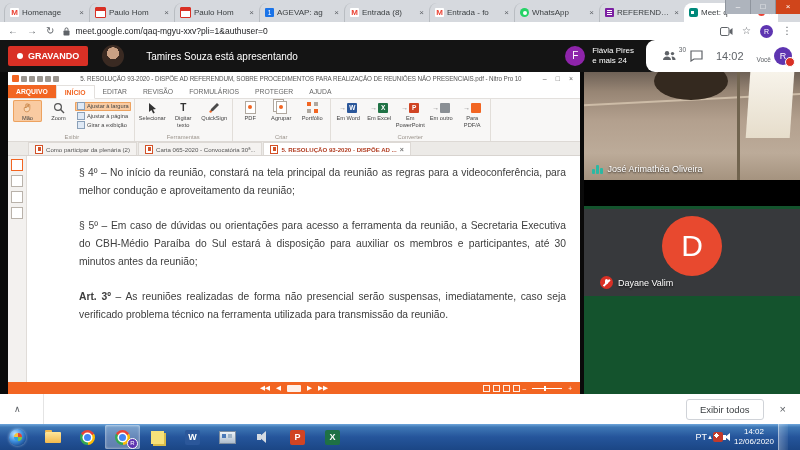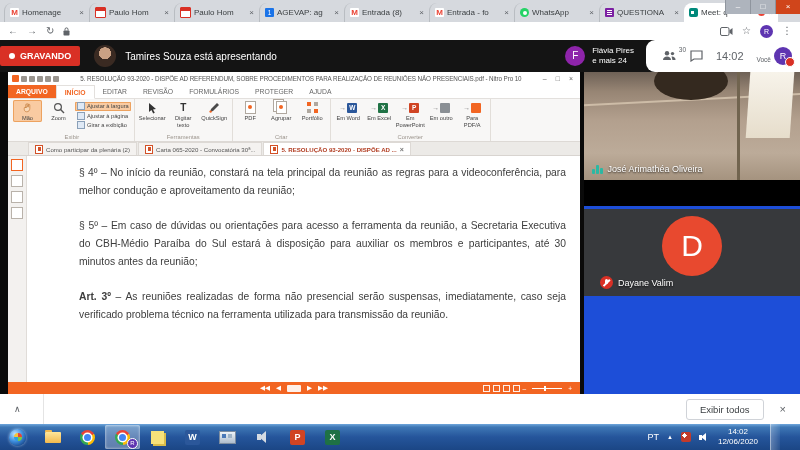--- a/index.html
+++ b/index.html
@@ -31,24 +31,24 @@
 
   
   .toolbar{position:absolute;top:22px;left:0;right:0;height:18px;background:#fff;display:flex;align-items:center;padding:0 8px;gap:9px;border-bottom:1px solid #e8eaed;}
   .nav-ico{color:#5f6368;font-size:10px;line-height:1;}
   .addr{flex:1;display:flex;align-items:center;gap:5px;font-size:8.5px;color:#202124;}
   .lock{width:7px;height:9px;flex:none;}
   .avatar-sm{width:13px;height:13px;border-radius:50%;background:#5e35b1;color:#fff;font-size:7px;line-height:13px;text-align:center;flex:none;}
 
   
   .meetbar{position:absolute;top:40px;left:0;right:0;height:32px;background:#141414;display:flex;align-items:center;}
-  .rec-badge{background:#d93025;color:#fff;font-weight:bold;font-size:9px;height:20px;border-radius:2px;display:flex;align-items:center;gap:5px;padding:0 9px;flex:none;}
+  .rec-badge{margin-left:8px;background:#d93025;color:#fff;font-weight:bold;font-size:9px;height:20px;border-radius:2px;display:flex;align-items:center;gap:5px;padding:0 9px;flex:none;}
   .rec-badge::before{content:"";width:6px;height:6px;border-radius:50%;background:#fff;}
   .presenter-avatar{width:22px;height:22px;border-radius:50%;margin-left:14px;background:radial-gradient(circle at 50% 38%,#caa184 0 34%,#3a2a22 35%);flex:none;}
-  .present-text{color:#fff;font-size:10px;margin-left:9px;}
+  .present-text{color:#fff;font-size:10px;margin-left:22px;}
   .meet-right{margin-left:auto;display:flex;align-items:center;height:100%;}
   .pinned{display:flex;align-items:center;gap:7px;margin-right:12px;}
   .pinned-avatar{width:20px;height:20px;border-radius:50%;background:#8e24aa;color:#fff;font-size:10px;line-height:20px;text-align:center;}
   .pinned-text{color:#fff;font-size:8px;line-height:1.3;}
   .white-panel{height:100%;background:#fff;border-radius:9px 0 0 9px;display:flex;align-items:center;gap:13px;padding:0 8px 0 16px;}
   .mi{color:#5f6368;}
   .people{position:relative;}
   .people sup{position:absolute;top:-1px;right:-9px;font-size:6.5px;color:#5f6368;}
   .clock{font-size:11px;color:#5f6368;}
   .you{display:flex;align-items:flex-end;gap:3px;}
@@ -110,21 +110,21 @@
   .doc-text p:nth-of-type(3) .lead{font-weight:bold;}
   .n-status{height:12px;background:#f26522;display:flex;align-items:center;color:#fff;font-size:6.5px;position:relative;flex:none;}
   .nav-c{position:absolute;left:50%;transform:translateX(-50%);display:flex;gap:6px;align-items:center;}
   .pagebox{width:14px;height:7px;background:#fff;opacity:.9;border-radius:1px;}
   .stat-r{position:absolute;right:8px;display:flex;gap:3px;align-items:center;}
   .sq{width:5px;height:5px;border:1px solid #fff;opacity:.9;}
   .slider{width:30px;height:1px;background:#fff;position:relative;margin:0 3px;}
   .slider::after{content:"";position:absolute;left:12px;top:-2px;width:2px;height:5px;background:#fff;}
 
   
-  .videos{position:absolute;left:584px;top:0;width:216px;height:322px;background:#1d4ed8;}
+  .videos{position:absolute;left:584px;top:0;width:216px;height:322px;background:#14532d;}
   .tile{position:absolute;left:0;width:216px;overflow:hidden;background:#000;}
   .va{position:relative;width:100%;overflow:hidden;}
   .t1 .va{height:108px;background:linear-gradient(180deg,#6e6156 0%,#978574 18%,#b3a08e 45%,#bcab99 75%,#a5937f 100%);}
   .t1-head{position:absolute;top:-10px;left:70px;width:74px;height:38px;border-radius:50%;background:#34291f;}
   .t1-frame{position:absolute;top:0;right:60px;width:3px;height:100%;background:#71644f;}
   .t1-beam{position:absolute;top:26px;left:-8px;width:120%;height:2px;background:#cdbca7;transform:rotate(-3deg);}
   .t1-window{position:absolute;top:0;right:8px;width:44px;height:66px;background:linear-gradient(#f7f3ea,#e6ddcb);transform:skewX(-4deg);}
   .t2{background:#37393c;}
   .d-circle{position:absolute;left:50%;top:7px;transform:translateX(-50%);width:60px;height:60px;border-radius:50%;background:#e8492f;color:#fff;font-size:30px;display:flex;align-items:center;justify-content:center;}
   .t3 .va{height:78px;background:linear-gradient(90deg,#8796a0 0 13px,#6e5336 13px 72%,#7a5c3a 72%);}
@@ -163,21 +163,21 @@
   .ico-chrome{width:15px;height:15px;border-radius:50%;background:conic-gradient(from -60deg,#ea4335 0 120deg,#fbbc05 0 240deg,#34a853 0);position:relative;}
   .ico-chrome::after{content:"";position:absolute;inset:4px;border-radius:50%;background:#4285f4;box-shadow:0 0 0 1.5px #fff;}
   .badge-r{position:absolute;right:2px;bottom:0px;width:9px;height:9px;border-radius:50%;background:#5e35b1;color:#fff;font-size:6px;line-height:9px;text-align:center;border:1px solid #fff;z-index:2;}
   .ico-sticky{width:13px;height:13px;background:#f7e27a;box-shadow:2px 2px 0 #d9bc4a;}
   .office{width:15px;height:15px;border-radius:2px;color:#fff;font-size:9px;font-weight:bold;display:flex;align-items:center;justify-content:center;}
   .ico-panel{width:15px;height:11px;background:linear-gradient(#eef3f8,#aebdcd);border:1px solid #7d8da0;position:relative;}
   .ico-panel::after{content:"";position:absolute;left:2px;top:2px;width:4px;height:4px;background:#4a79b8;box-shadow:6px 0 0 #9fb4c8;}
   .ico-vol{width:14px;height:14px;position:relative;}
   .ico-vol::before{content:"";position:absolute;left:1px;top:4px;width:4px;height:6px;background:#d4dbe2;}
   .ico-vol::after{content:"";position:absolute;left:3px;top:1px;border-right:7px solid #d4dbe2;border-top:6px solid transparent;border-bottom:6px solid transparent;}
-  .tray{margin-left:auto;display:flex;align-items:center;gap:8px;color:#fff;padding-right:20px;}
+  .tray{margin-left:auto;display:flex;align-items:center;gap:0;color:#fff;padding-right:12px;}
   .tray-lang{font-size:9px;}
   .tray-arrow{font-size:6px;}
   .tray-red{width:10px;height:10px;border-radius:2px;background:radial-gradient(circle at 35% 35%,#fff 0 22%,#c23a2b 23%);}
   .tray-spk{width:11px;height:11px;position:relative;}
   .tray-spk::before{content:"";position:absolute;left:0;top:3px;width:3px;height:5px;background:#fff;}
   .tray-spk::after{content:"";position:absolute;left:2px;top:1px;border-right:5px solid #fff;border-top:4.5px solid transparent;border-bottom:4.5px solid transparent;}
   .clockstack{text-align:center;font-size:8px;line-height:1.25;}
   .show-desktop{width:9px;height:26px;background:linear-gradient(90deg,rgba(255,255,255,.28),rgba(255,255,255,.06));border-left:1px solid rgba(255,255,255,.55);margin-left:4px;}
 </style>
 </head>
@@ -216,21 +216,21 @@
       <span class="tlabel">Entrada - fo</span>
       <span class="tclose">×</span>
     </div>
     <div class="tab">
       <span class="fav whatsapp"></span>
       <span class="tlabel">WhatsApp</span>
       <span class="tclose">×</span>
     </div>
     <div class="tab">
       <span class="fav forms"></span>
-      <span class="tlabel">QUESTIONA</span>
+      <span class="tlabel">REFERENDUM</span>
       <span class="tclose">×</span>
     </div>
     <div class="tab active">
       <span class="fav meet"></span>
       <span class="tlabel">Meet: q</span>
       <span class="recdot"></span>
       <span class="tclose">×</span>
     </div>
     <div class="newtab">+</div>
     <div class="win-controls">
@@ -242,20 +242,21 @@
 
   <div class="toolbar">
     <span class="nav-ico">←</span>
     <span class="nav-ico">→</span>
     <span class="nav-ico">↻</span>
     <div class="addr">
       <svg class="lock" viewBox="0 0 7 9">
           <rect x="0.5" y="3.5" width="6" height="5" rx="0.8" fill="#5f6368"></rect>
           <path d="M2 3.5V2.4a1.5 1.5 0 013 0v1.1" fill="none" stroke="#5f6368"></path>
         </svg>
+      <span>meet.google.com/qaq-mgyu-xxv?pli=1&amp;authuser=0</span>
     </div>
     <svg width="13" height="9" viewBox="0 0 13 9">
         <rect x="0.5" y="0.5" width="8.5" height="8" rx="1.5" fill="none" stroke="#5f6368"></rect>
         <path d="M9.5 3.2L12.5 1v7L9.5 5.8z" fill="#5f6368"></path>
       </svg>
     <span class="nav-ico">☆</span>
     <div class="avatar-sm">R</div>
     <span class="nav-ico">⋮</span>
   </div>
 

